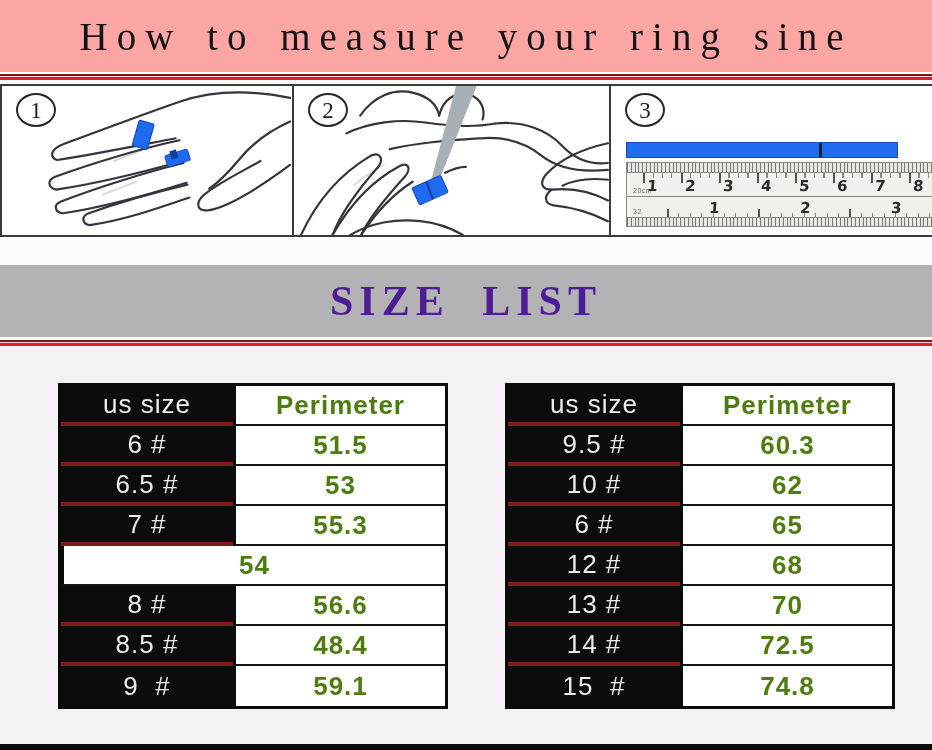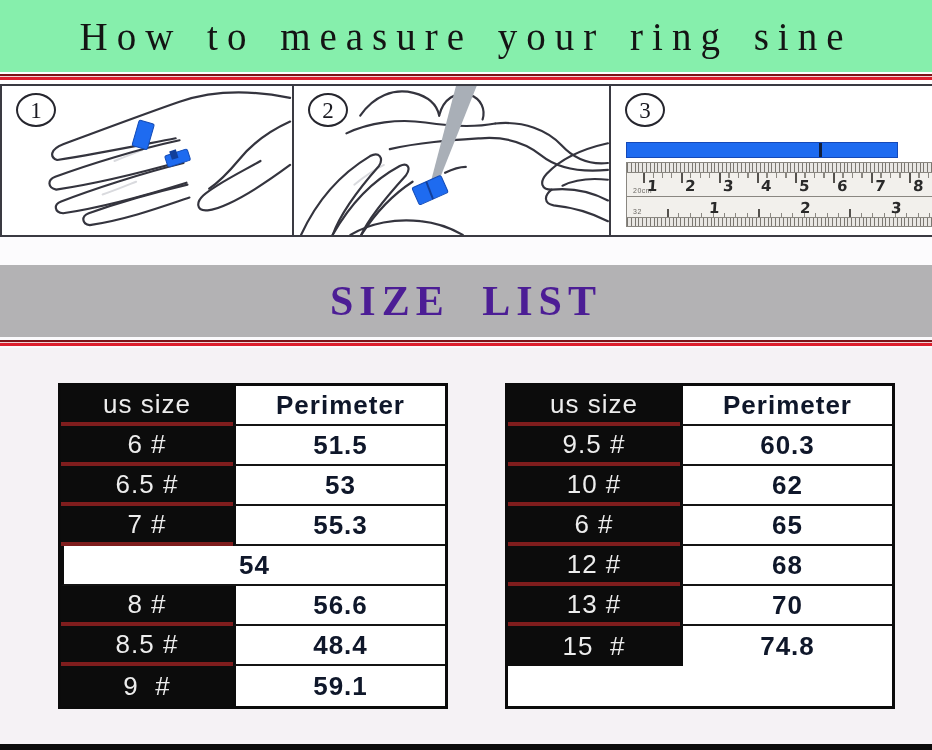--- a/index.html
+++ b/index.html
@@ -5,21 +5,21 @@
   * { margin:0; padding:0; box-sizing:border-box; }
   html,body { background:#e9e7e9; }
   .page {
     position:relative; width:932px; height:750px; overflow:hidden;
     background:#f5f2f5; font-family:"Liberation Sans", sans-serif;
   }
 
   
   .top-banner {
     position:absolute; top:0; left:0; width:932px; height:72px;
-    background:#86efac; display:flex; align-items:center; justify-content:center;
+    background:#fca5a5; display:flex; align-items:center; justify-content:center;
   }
   .top-banner h1 {
     font-family:"Liberation Serif", serif; font-weight:400;
     font-size:39px; color:#141414; letter-spacing:9px; word-spacing:6px; white-space:nowrap;
   }
 
   
   .red-divider { position:absolute; left:0; width:932px; }
   .rd-top { top:72px; height:12px; background:#ffffff; padding-top:2px; }
   .rd-mid { top:337px; height:11px; background:#fbfafc; padding-top:3px; }
@@ -113,21 +113,21 @@
   .trow { display:flex; height:40px; }
   .tcell {
     display:flex; align-items:center; justify-content:center;
     font-size:26px; letter-spacing:1px; white-space:pre; line-height:1;
   }
   .tcell.dark {
     width:172px; background:#0c0c0c; color:#ededed;
     border-bottom:4px solid #7f1d1d;
   }
   .tcell.light {
-    flex:1; background:#ffffff; color:#0f172a; font-weight:700;
+    flex:1; background:#ffffff; color:#4d7c0f; font-weight:700;
     border-left:3px solid #0b0b0b; border-bottom:2px solid #141414;
   }
   .trow.last .tcell.dark, .trow.last .tcell.light { border-bottom:none; }
 
   
   .bottom-bar { position:absolute; top:744px; left:0; width:932px; height:6px; background:#0c0c0c; }
 </style>
 </head>
 <body>
 
@@ -293,20 +293,24 @@
           <div class="tcell light">65</div>
         </div>
         <div class="trow">
           <div class="tcell dark">12 #</div>
           <div class="tcell light">68</div>
         </div>
         <div class="trow">
           <div class="tcell dark">13 #</div>
           <div class="tcell light">70</div>
         </div>
+        <div class="trow">
+          <div class="tcell dark">14 #</div>
+          <div class="tcell light">72.5</div>
+        </div>
         <div class="trow last">
           <div class="tcell dark">15  #</div>
           <div class="tcell light">74.8</div>
         </div>
       </div>
   </section>
 
   <footer class="bottom-bar"></footer>
 </div>
 

